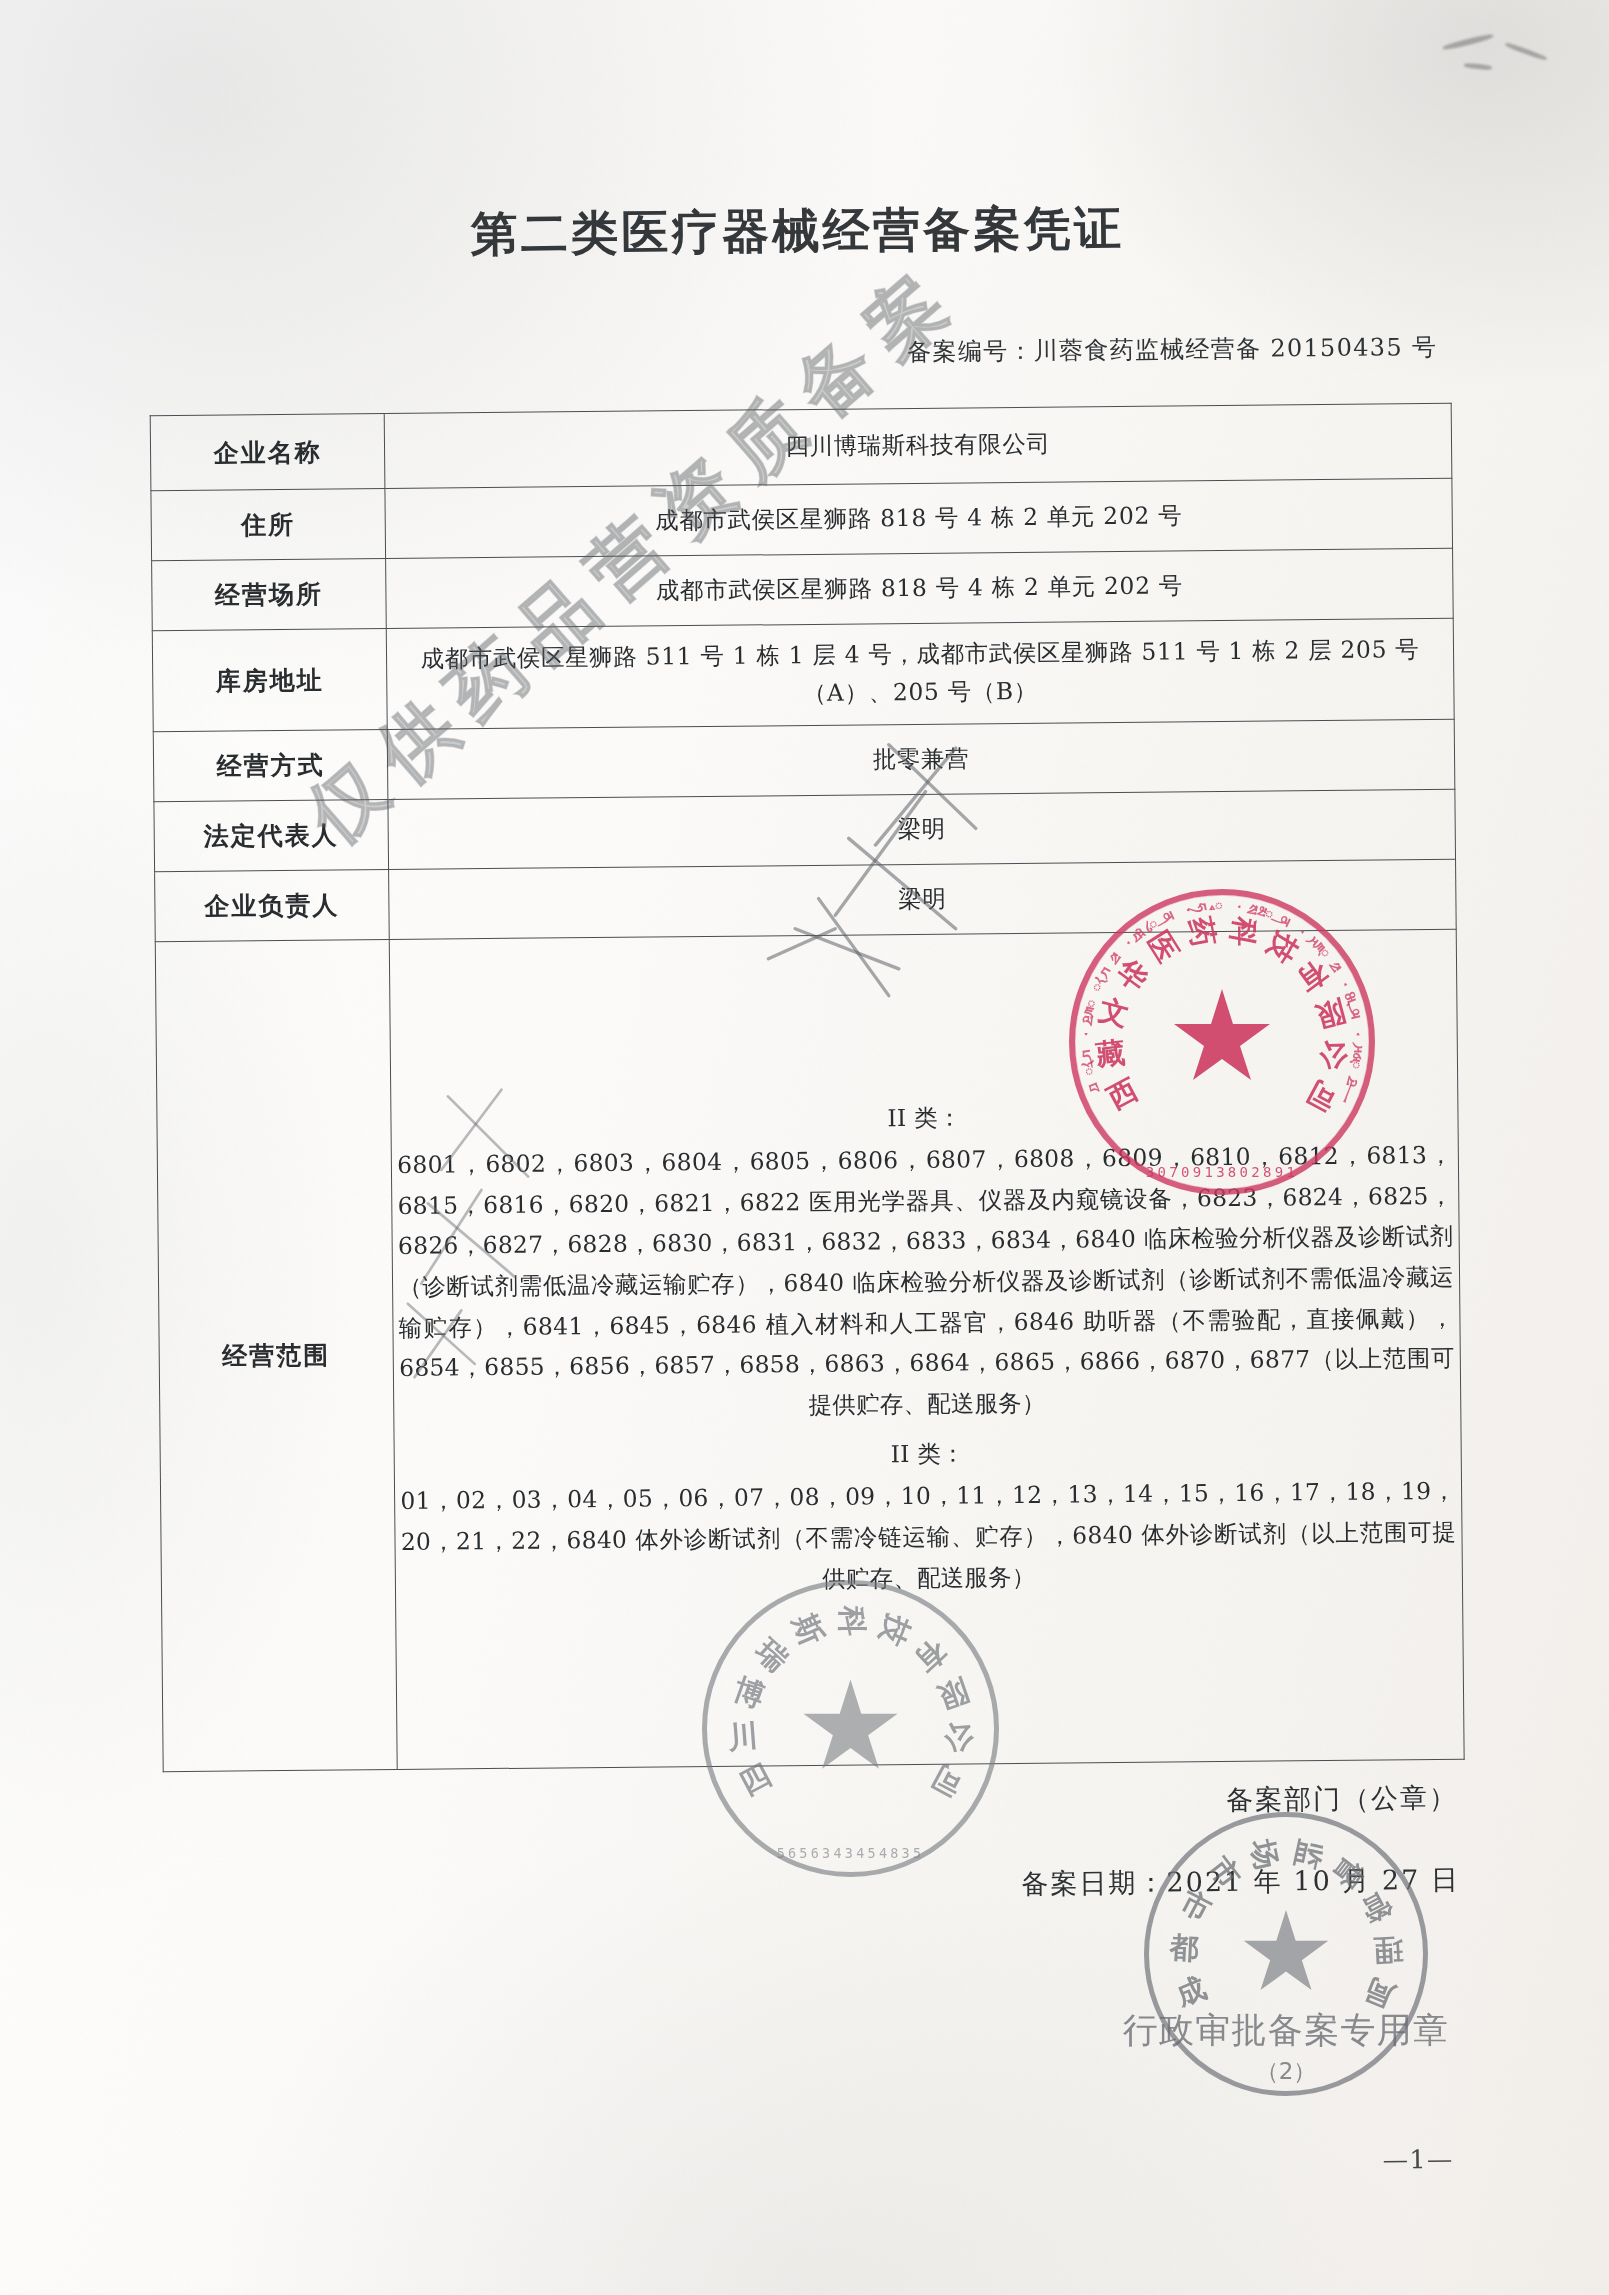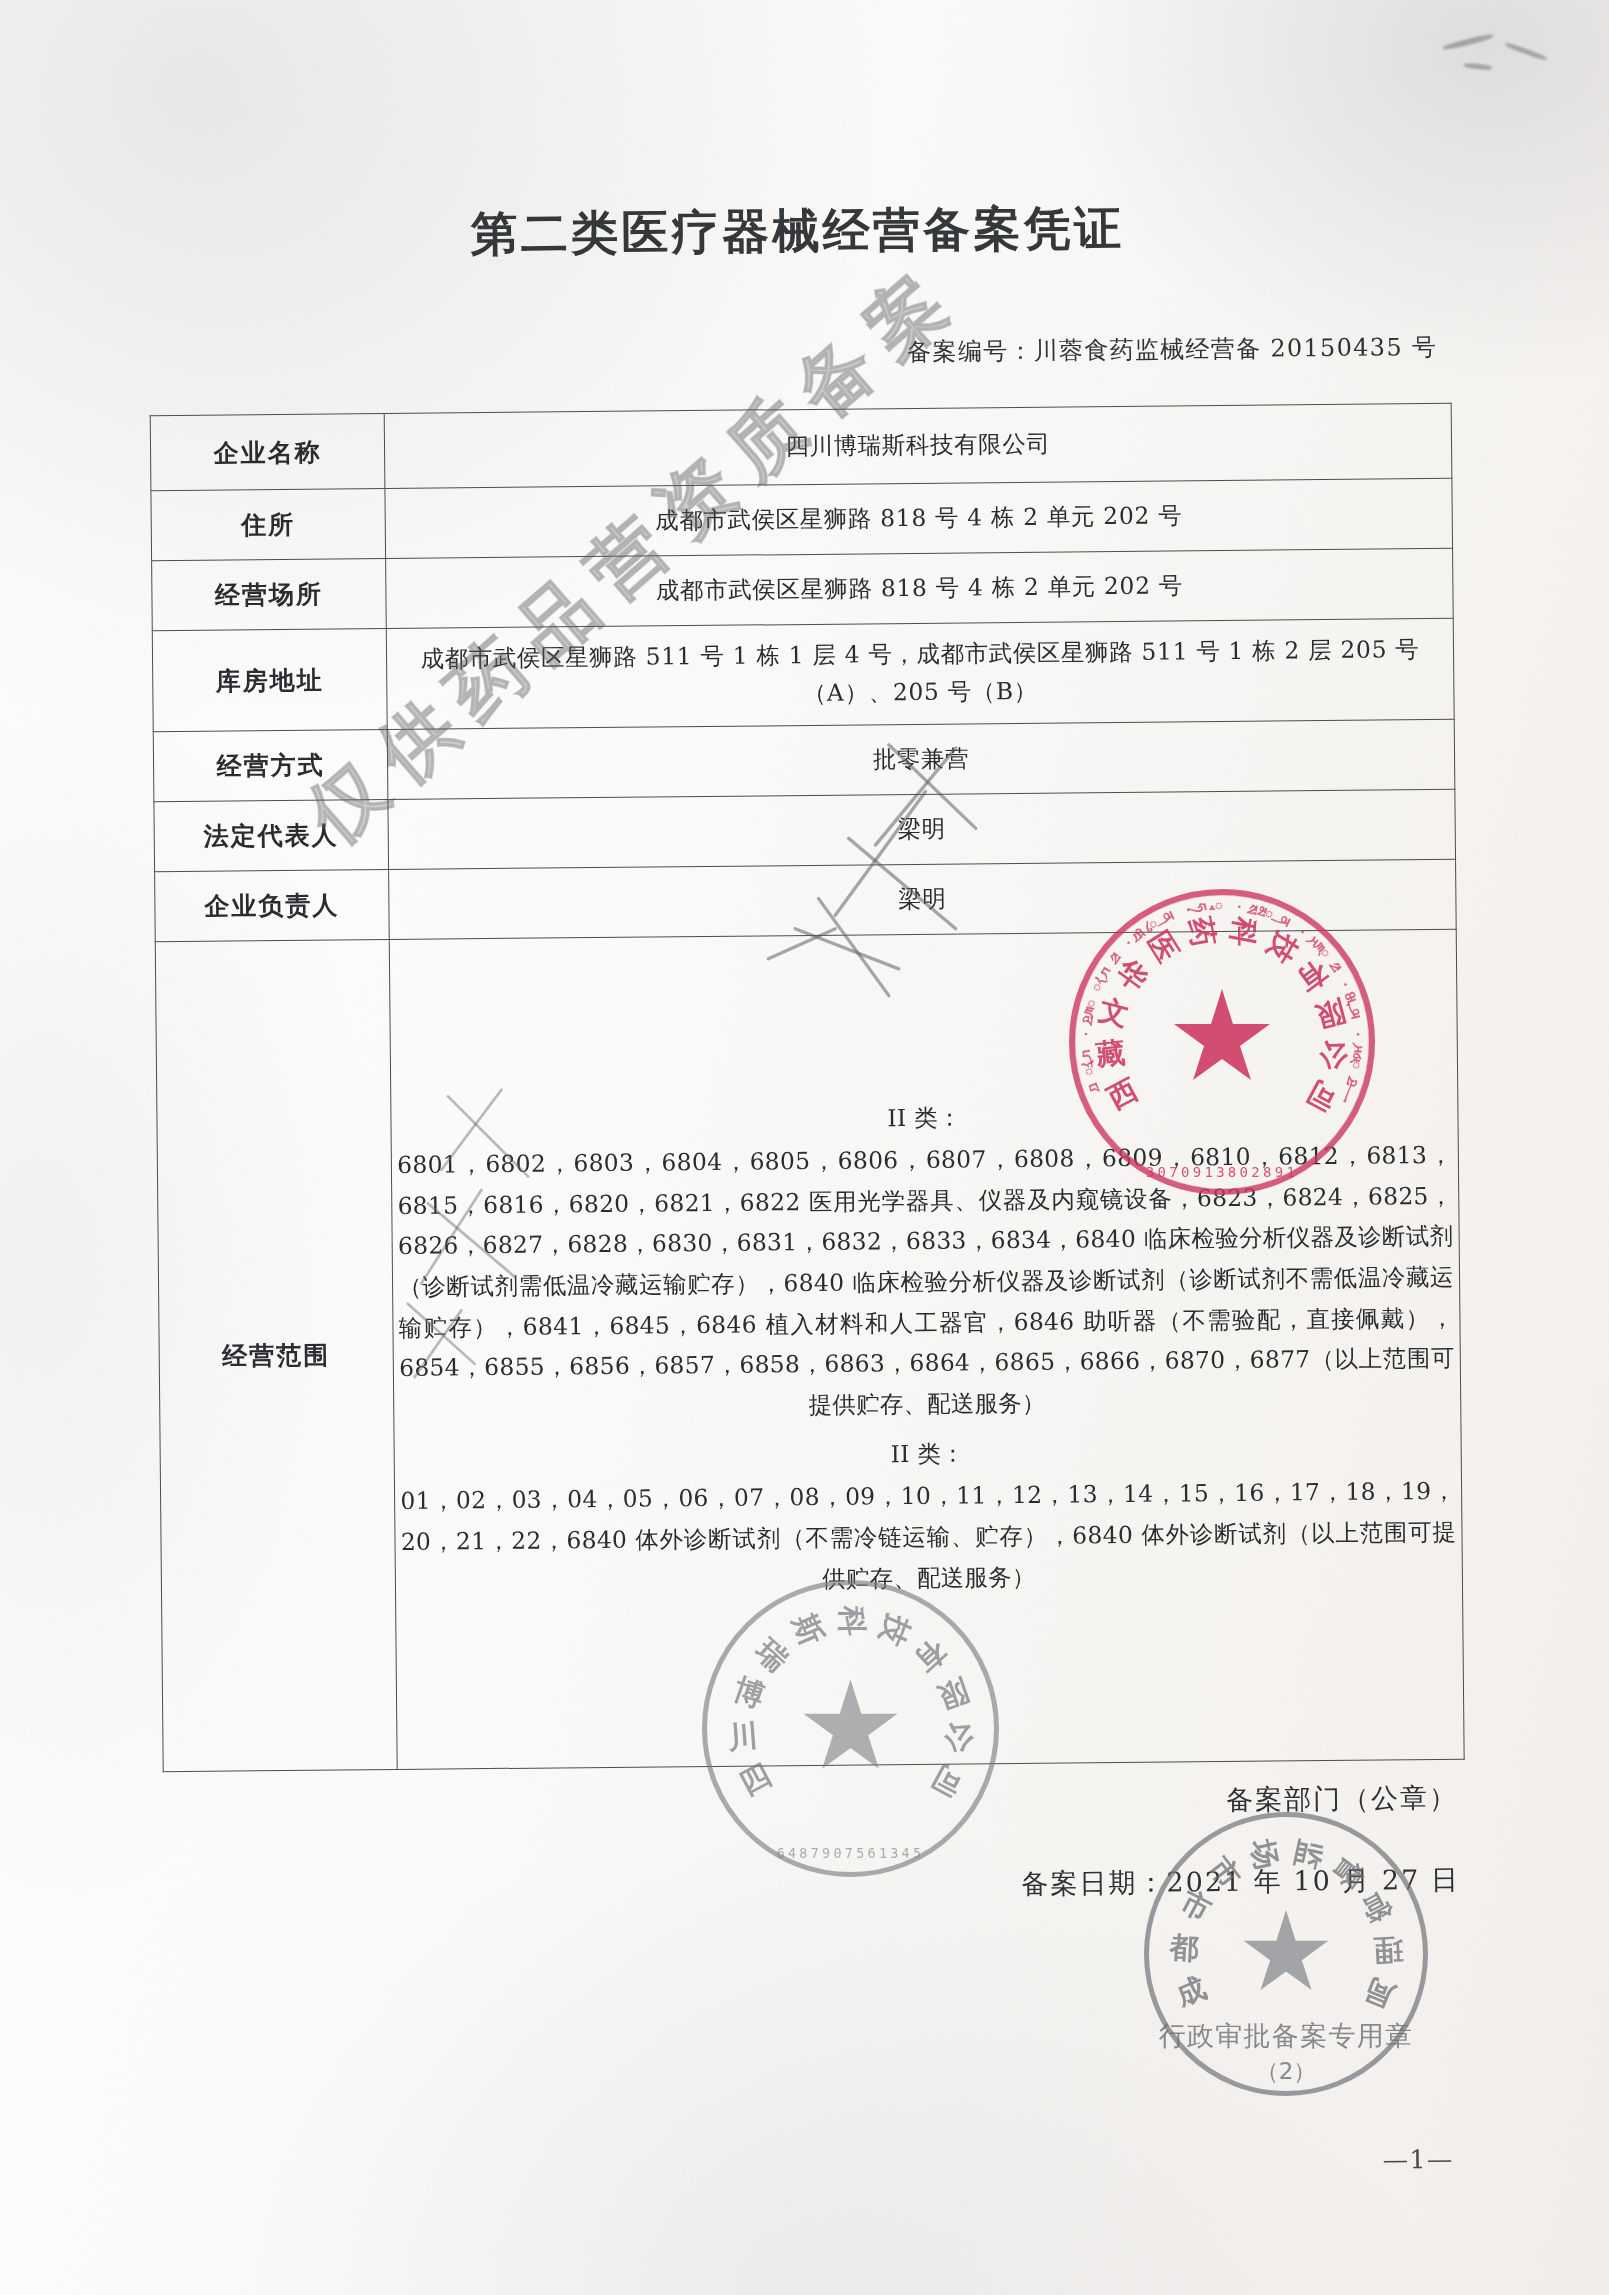--- a/index.html
+++ b/index.html
@@ -287,21 +287,21 @@
   }
   #seal-admin .arc-char {
     color: rgba(104,108,114,0.72);
     font-size: 29px;
   }
   #seal-admin .seal-bottom-text {
     position: absolute;
     left: 50%;
     bottom: 37px;
     transform: translateX(-50%);
-    font-size: 27px;
+    font-size: 35px;
     letter-spacing: 1.3px;
     color: rgba(104,108,114,0.78);
     white-space: nowrap;
     font-family: "DejaVu Sans", "Liberation Sans", sans-serif;
   }
   #seal-admin .seal-paren {
     position: absolute;
     left: 50%;
     bottom: 4px;
     transform: translateX(-50%);
@@ -482,21 +482,21 @@
         <span class="arc-char" style="transform: rotate(-47.2deg) translate(0px, -108px) rotate(90deg) translate(-50%, -50%);">瑞</span>
         <span class="arc-char" style="transform: rotate(-23.6deg) translate(0px, -108px) rotate(90deg) translate(-50%, -50%);">斯</span>
         <span class="arc-char" style="transform: rotate(0deg) translate(0px, -108px) rotate(90deg) translate(-50%, -50%);">科</span>
         <span class="arc-char" style="transform: rotate(23.6deg) translate(0px, -108px) rotate(90deg) translate(-50%, -50%);">技</span>
         <span class="arc-char" style="transform: rotate(47.2deg) translate(0px, -108px) rotate(90deg) translate(-50%, -50%);">有</span>
         <span class="arc-char" style="transform: rotate(70.8deg) translate(0px, -108px) rotate(90deg) translate(-50%, -50%);">限</span>
         <span class="arc-char" style="transform: rotate(94.4deg) translate(0px, -108px) rotate(90deg) translate(-50%, -50%);">公</span>
         <span class="arc-char" style="transform: rotate(118deg) translate(0px, -108px) rotate(90deg) translate(-50%, -50%);">司</span>
       </div>
     <div class="seal-star"></div>
-    <div class="seal-code">6487907561345</div>
+    <div class="seal-code">5656343454835</div>
   </div>
 
   <div class="seal" id="seal-admin">
     <div class="seal-arc-text" id="arc-admin">
         <span class="arc-char" style="transform: rotate(-112deg) translate(0px, -102px) rotate(90deg) translate(-50%, -50%);">成</span>
         <span class="arc-char" style="transform: rotate(-87.1111deg) translate(0px, -102px) rotate(90deg) translate(-50%, -50%);">都</span>
         <span class="arc-char" style="transform: rotate(-62.2222deg) translate(0px, -102px) rotate(90deg) translate(-50%, -50%);">市</span>
         <span class="arc-char" style="transform: rotate(-37.3333deg) translate(0px, -102px) rotate(90deg) translate(-50%, -50%);">市</span>
         <span class="arc-char" style="transform: rotate(-12.4444deg) translate(0px, -102px) rotate(90deg) translate(-50%, -50%);">场</span>
         <span class="arc-char" style="transform: rotate(12.4444deg) translate(0px, -102px) rotate(90deg) translate(-50%, -50%);">监</span>

